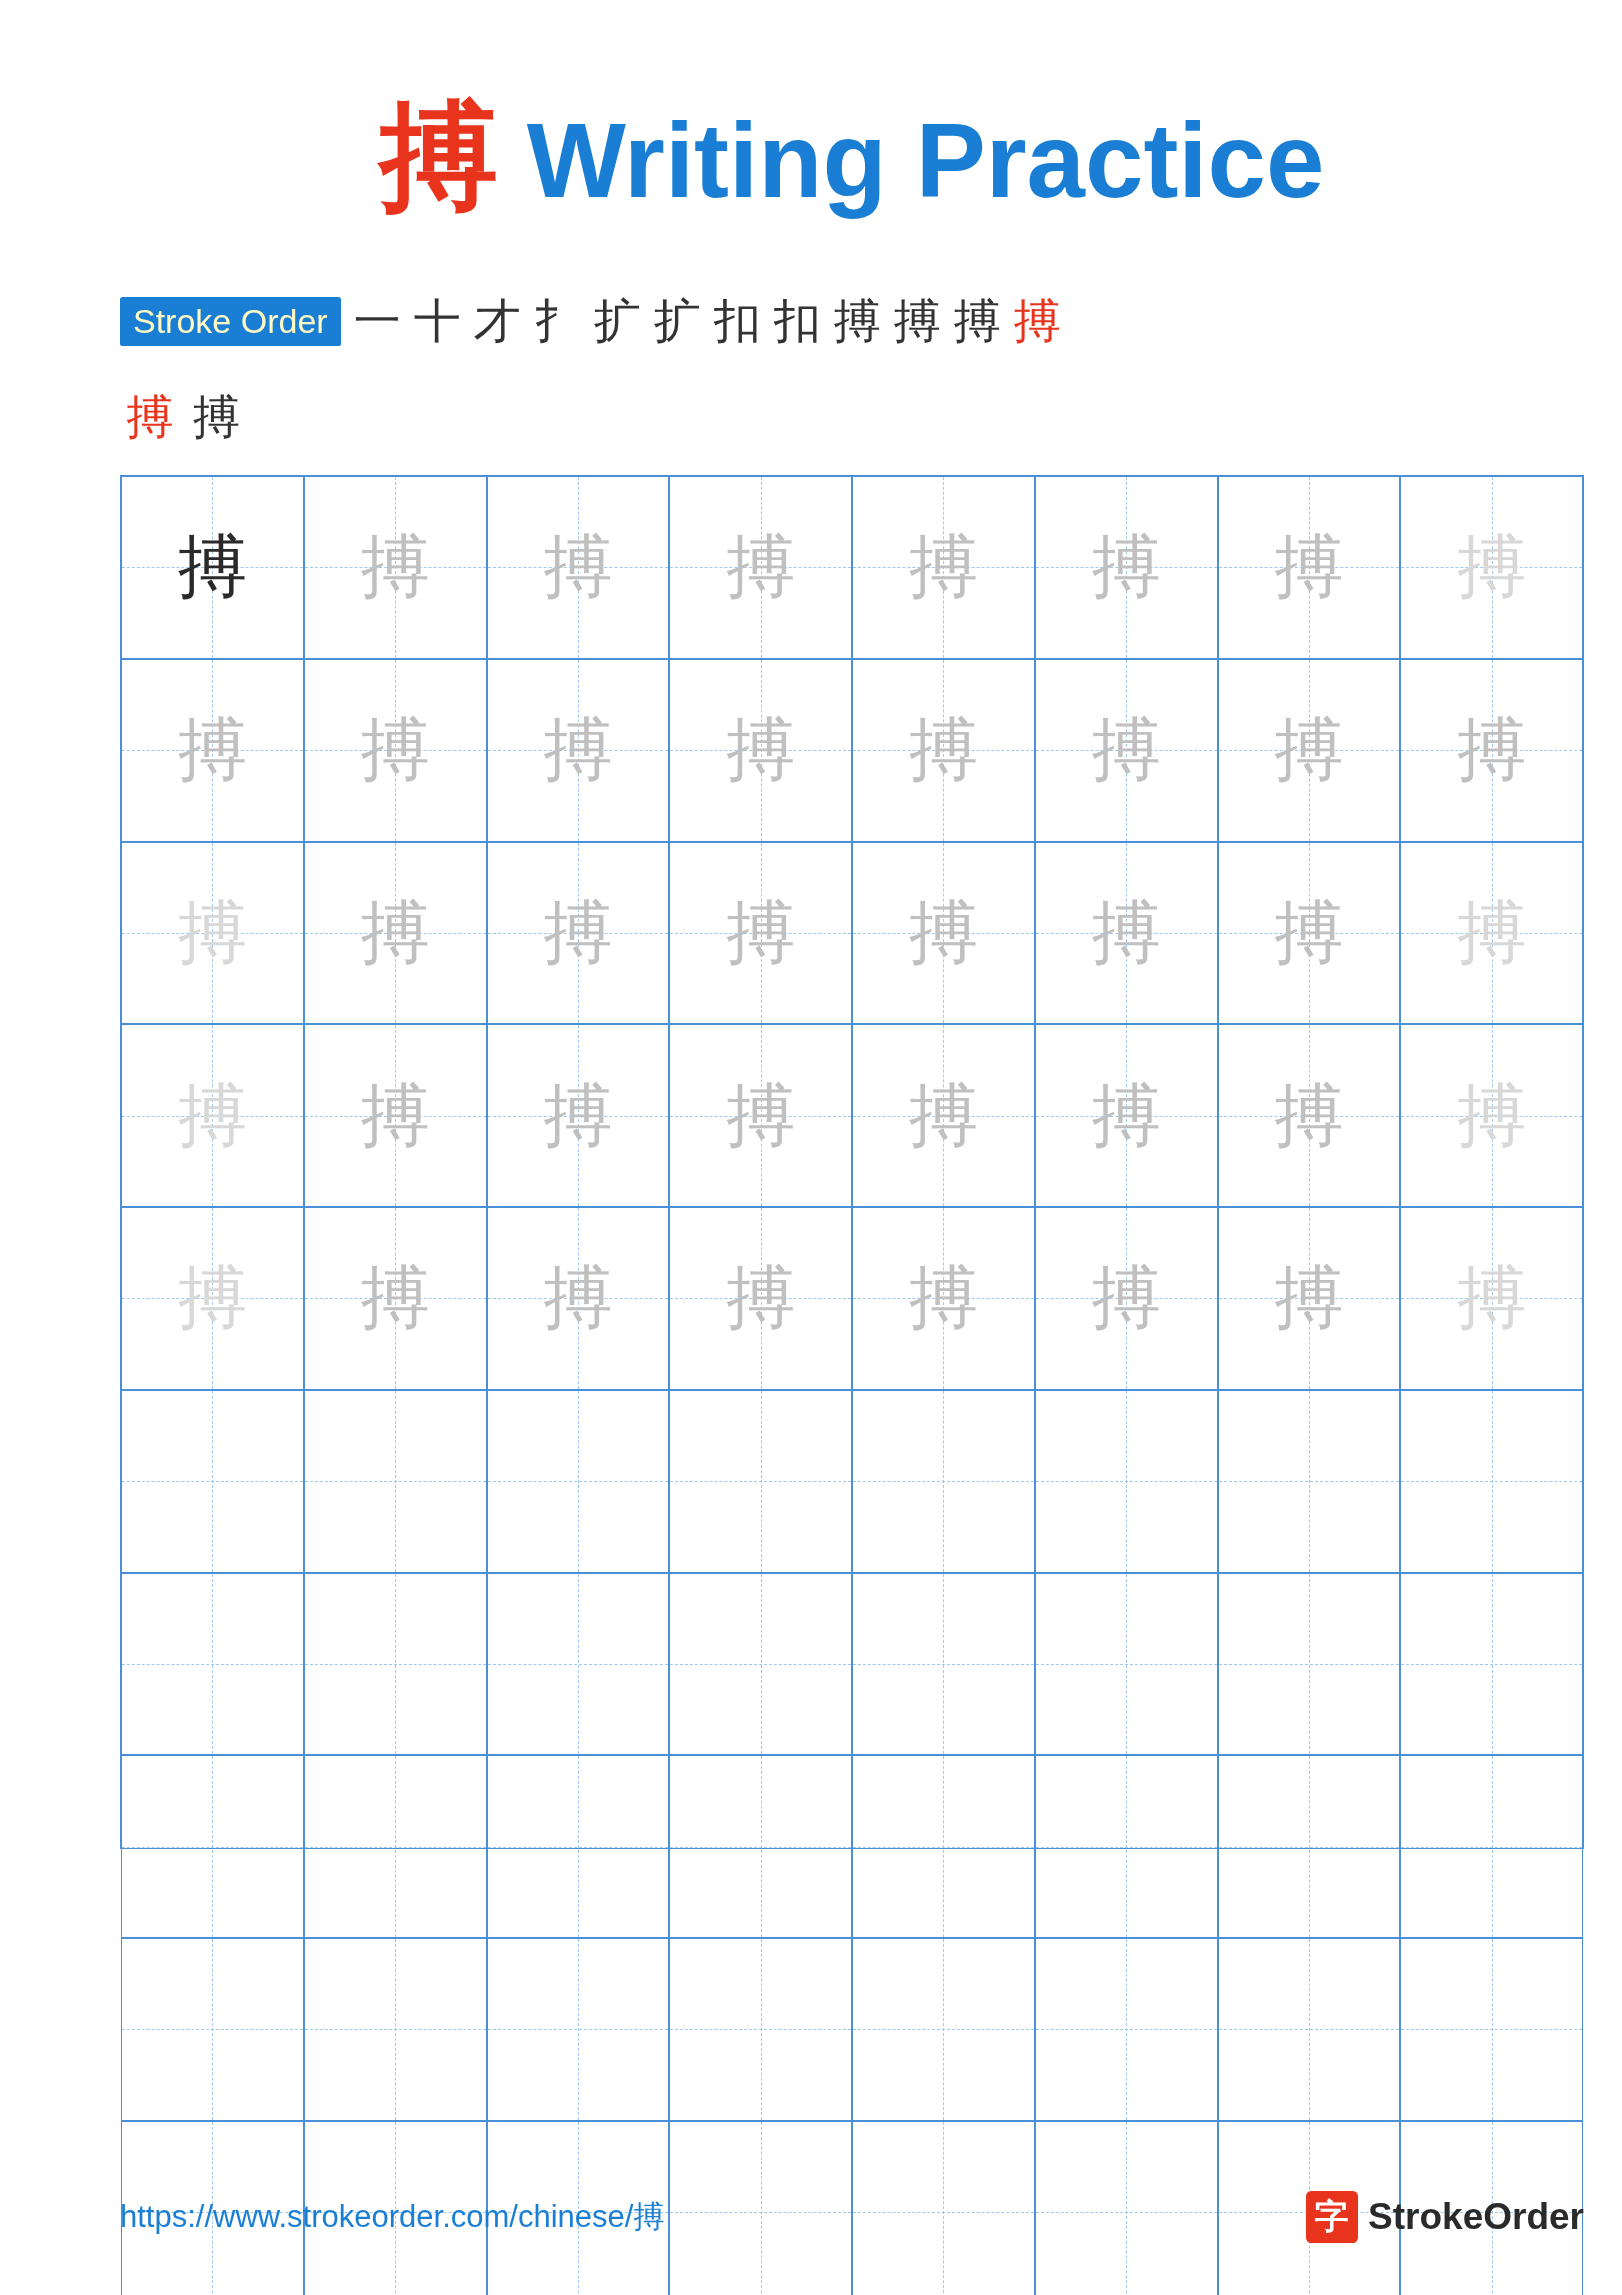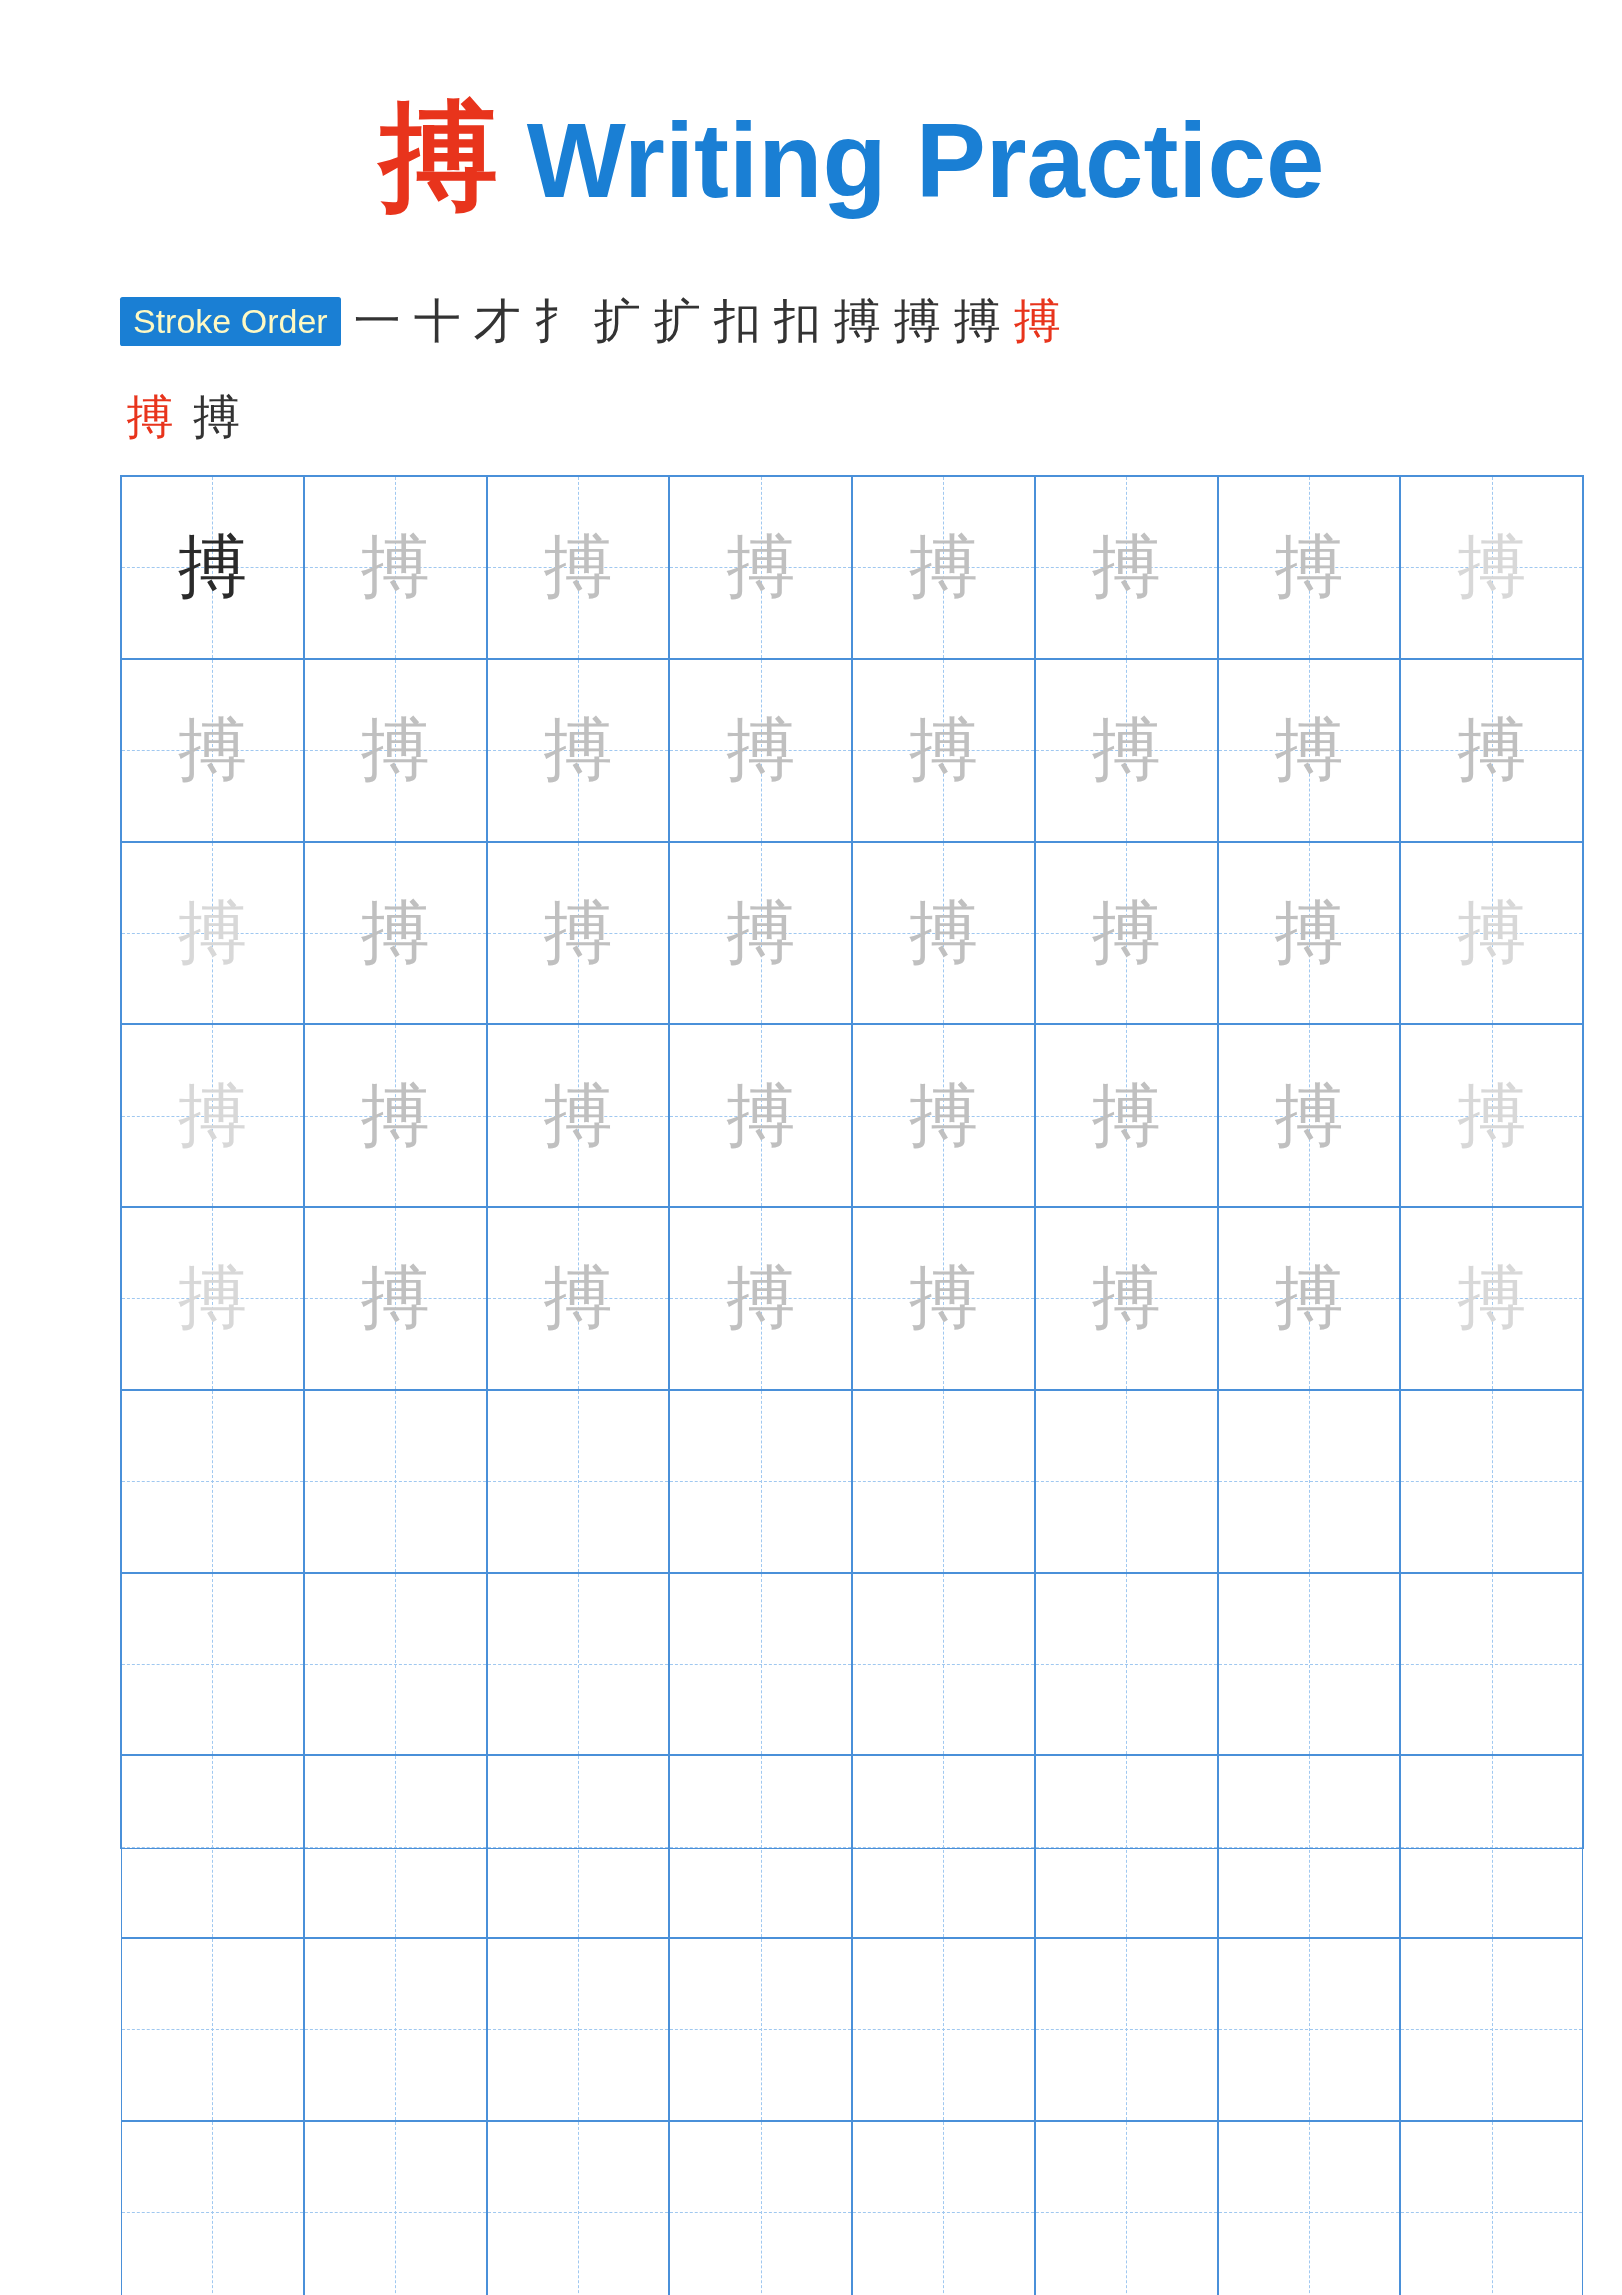--- a/index.html
+++ b/index.html
@@ -366,15 +366,24 @@
         <div class="grid-cell"></div>
         <div class="grid-cell"></div>
         <div class="grid-cell"></div>
         <div class="grid-cell"></div>
         <div class="grid-cell"></div>
         <div class="grid-cell"></div>
         <div class="grid-cell"></div>
       </div>
   </div>
 
+  <div class="footer">
+    <span class="footer-url">https://www.strokeorder.com/chinese/搏</span>
+    <div class="footer-logo">
+      <div class="footer-logo-icon">
+        <span>字</span>
+      </div>
+      <span class="footer-logo-text">StrokeOrder</span>
+    </div>
+  </div>
 
 </div>
 
 
 </body></html>

